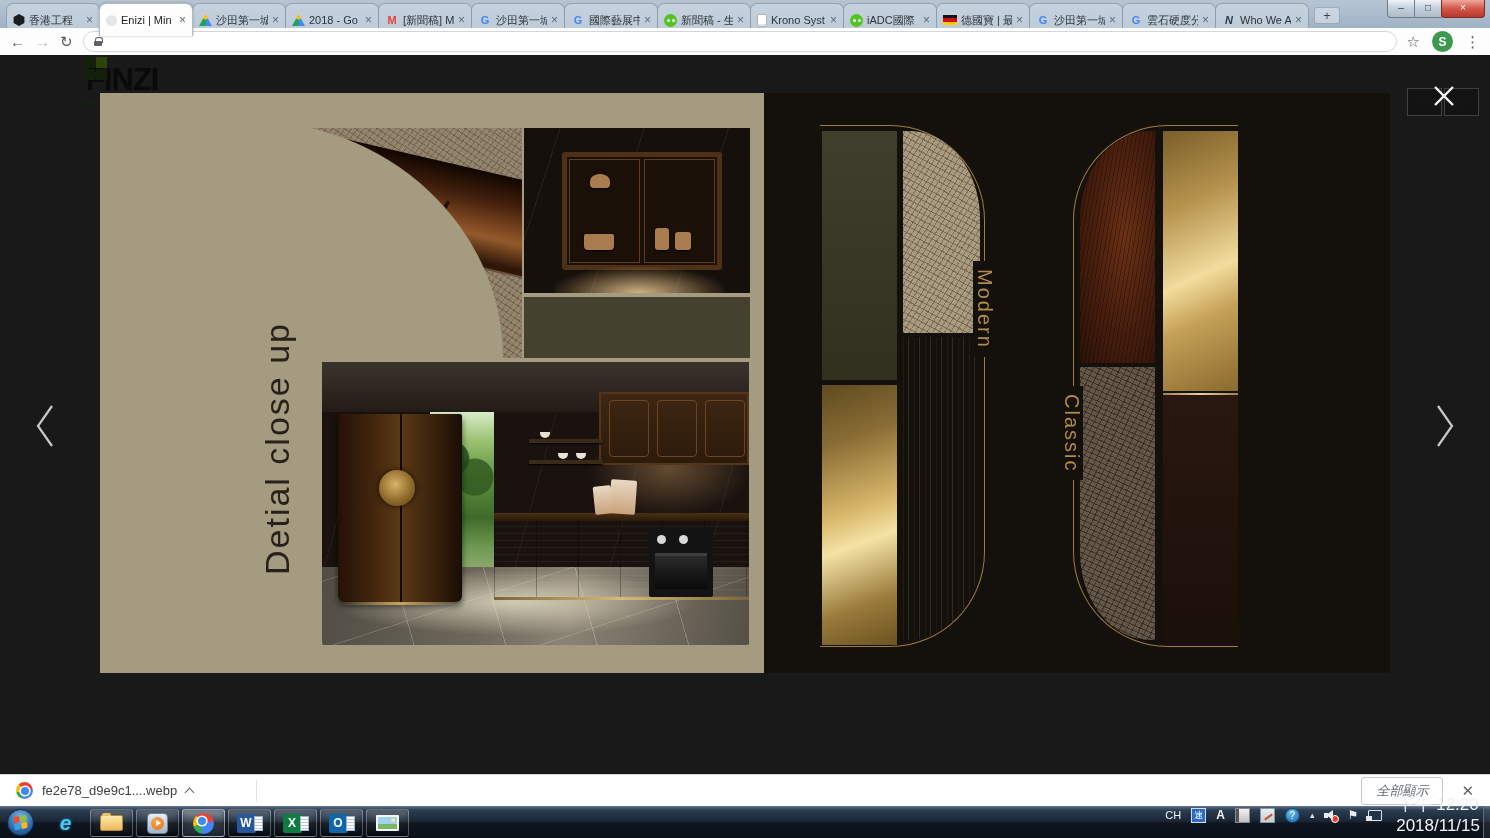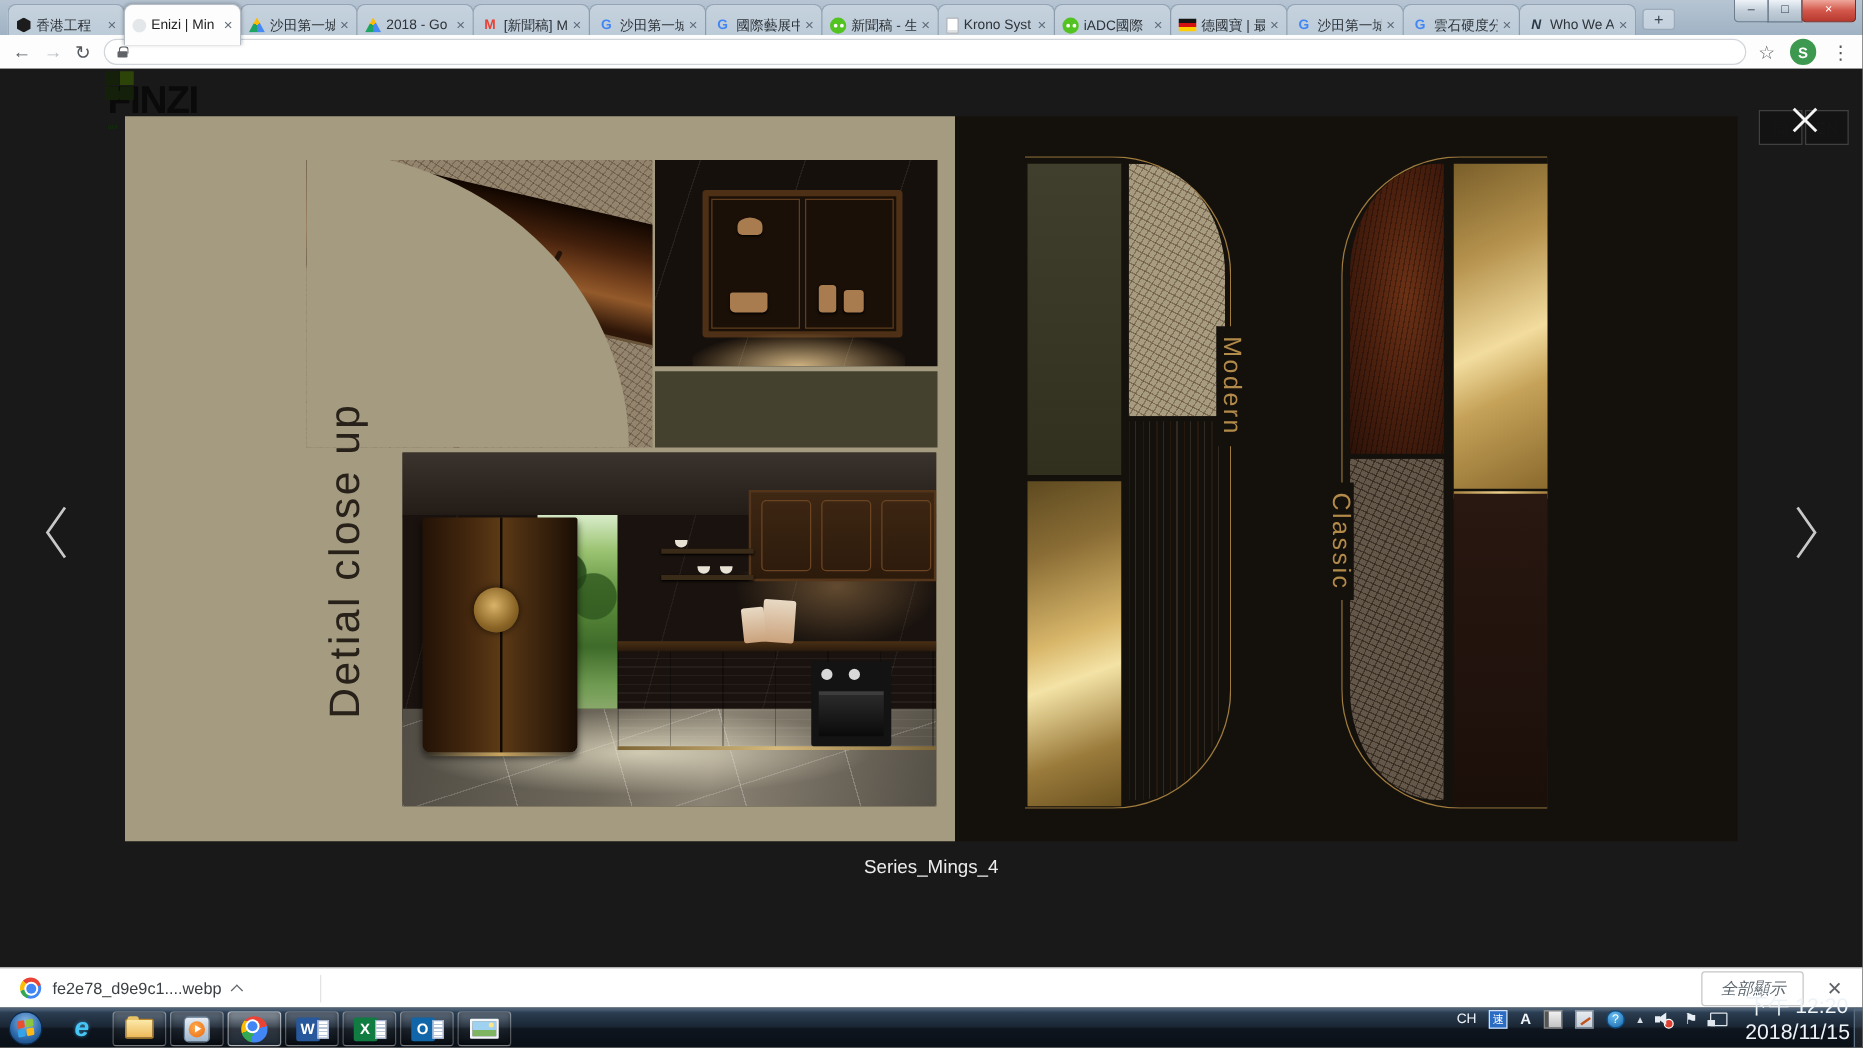--- a/index.html
+++ b/index.html
@@ -469,21 +469,20 @@
     <div id="nav-prev" class="nav-arrow">
       <svg width="30" height="52" viewBox="0 0 30 52">
           <polyline points="22,6 8,26 22,46" stroke="#c8c8c8" stroke-width="2.2" fill="none"></polyline>
         </svg>
     </div>
     <div id="nav-next" class="nav-arrow">
       <svg width="30" height="52" viewBox="0 0 30 52">
           <polyline points="8,6 22,26 8,46" stroke="#c8c8c8" stroke-width="2.2" fill="none"></polyline>
         </svg>
     </div>
-    <div id="lb-caption">Series_Mings_4</div>
   </div>
 
   <div id="download-bar">
     <div id="dl-chip">
       <span class="chrome-ico"></span>
       <span id="dl-name">fe2e78_d9e9c1....webp</span>
       <span class="caret-up"></span>
     </div>
     <div id="dl-sep"></div>
     <div id="dl-right">

